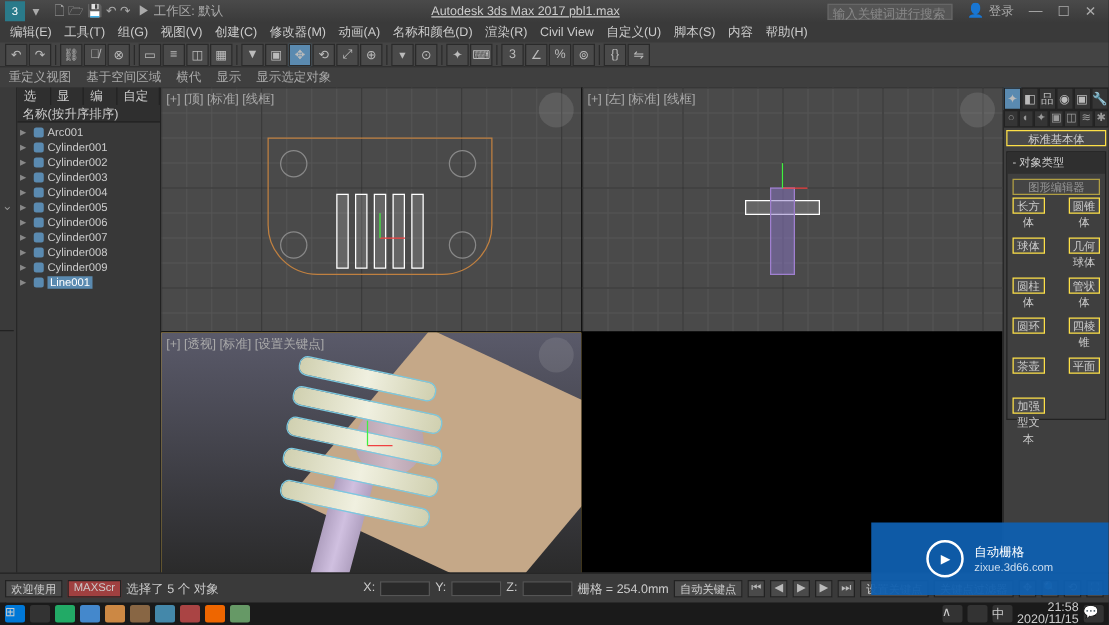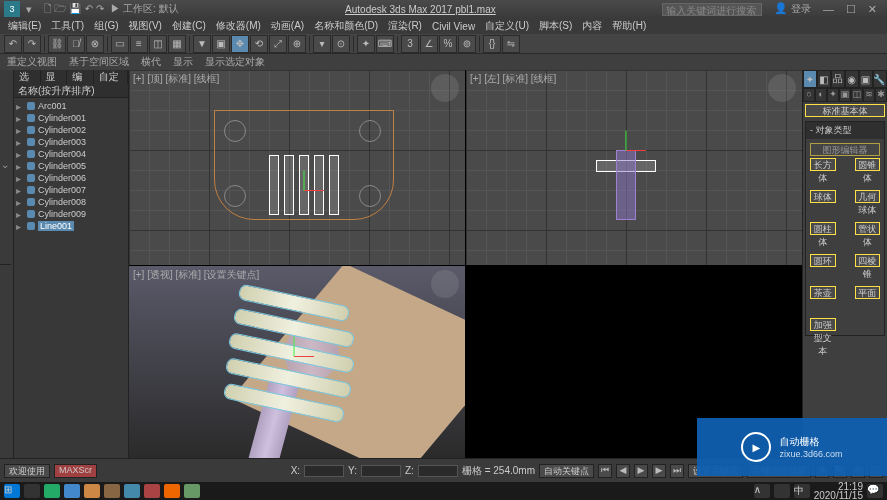--- a/index.html
+++ b/index.html
@@ -365,20 +365,21 @@
   <div class="ticks"></div>
 </div>
 
 <div class="status" style="bottom:18px;height:11px;background:#333">
   <span class="sbtn">工作区: 默认</span>
 </div>
 
 <div class="status" style="bottom:18px">
   <span class="sbtn">欢迎使用</span>
   <span class="sbtn" style="background:#a04040">MAXScr</span>
+  <span style="color:#ccc">选择了 5 个 对象</span>
   <span style="width:20px"></span>
   <span style="flex:1"></span>
   <span>X: </span>
     <input class="sinput" style="">
   <span>Y: </span>
     <input class="sinput" style="">
   <span>Z: </span>
     <input class="sinput" style="">
   <span style="color:#ccc">栅格 = 254.0mm</span>
   <span class="sbtn">自动关键点</span>
@@ -412,17 +413,17 @@
   <div class="tb" style="background:#864"></div>
   <div class="tb" style="background:#48a"></div>
   <div class="tb" style="background:#a44"></div>
   <div class="tb" style="background:#e60"></div>
   <div class="tb" style="background:#696"></div>
   <div class="spacer"></div>
   <div class="tb">∧</div>
   <div class="tb"></div>
   <div class="tb">中</div>
   <div class="time">
-    <div>21:19</div>
+    <div>21:58</div>
       <div>2020/11/15</div>
   </div>
   <div class="tb">💬</div>
 </div>
 
 </body></html>

